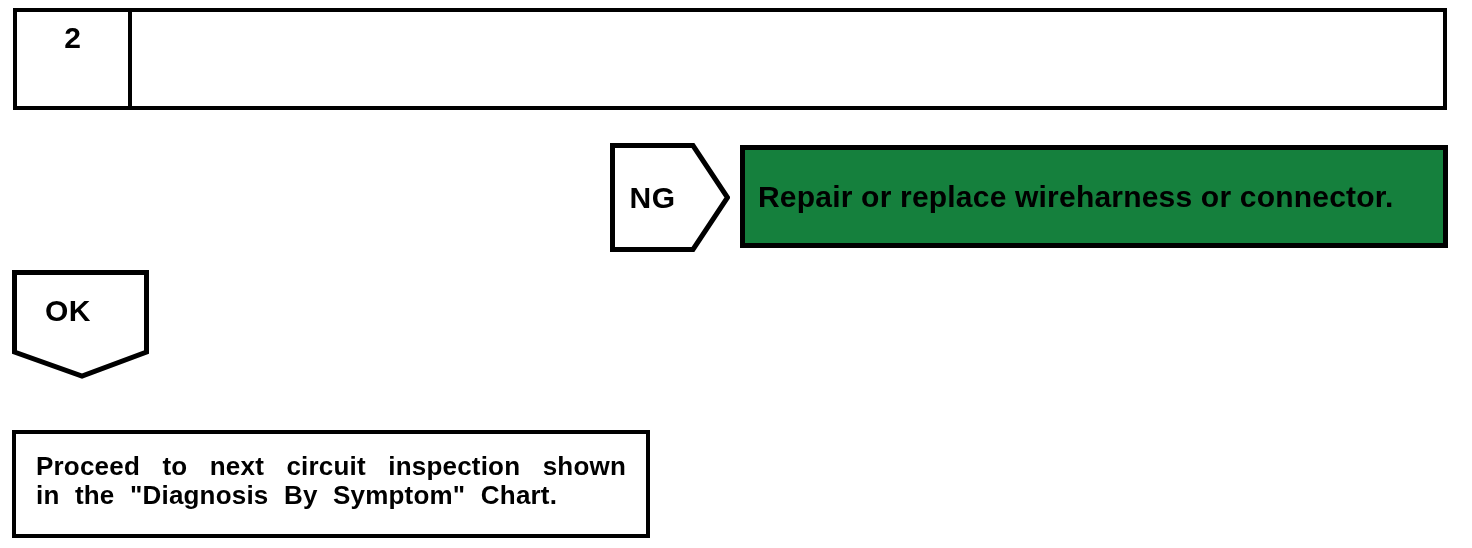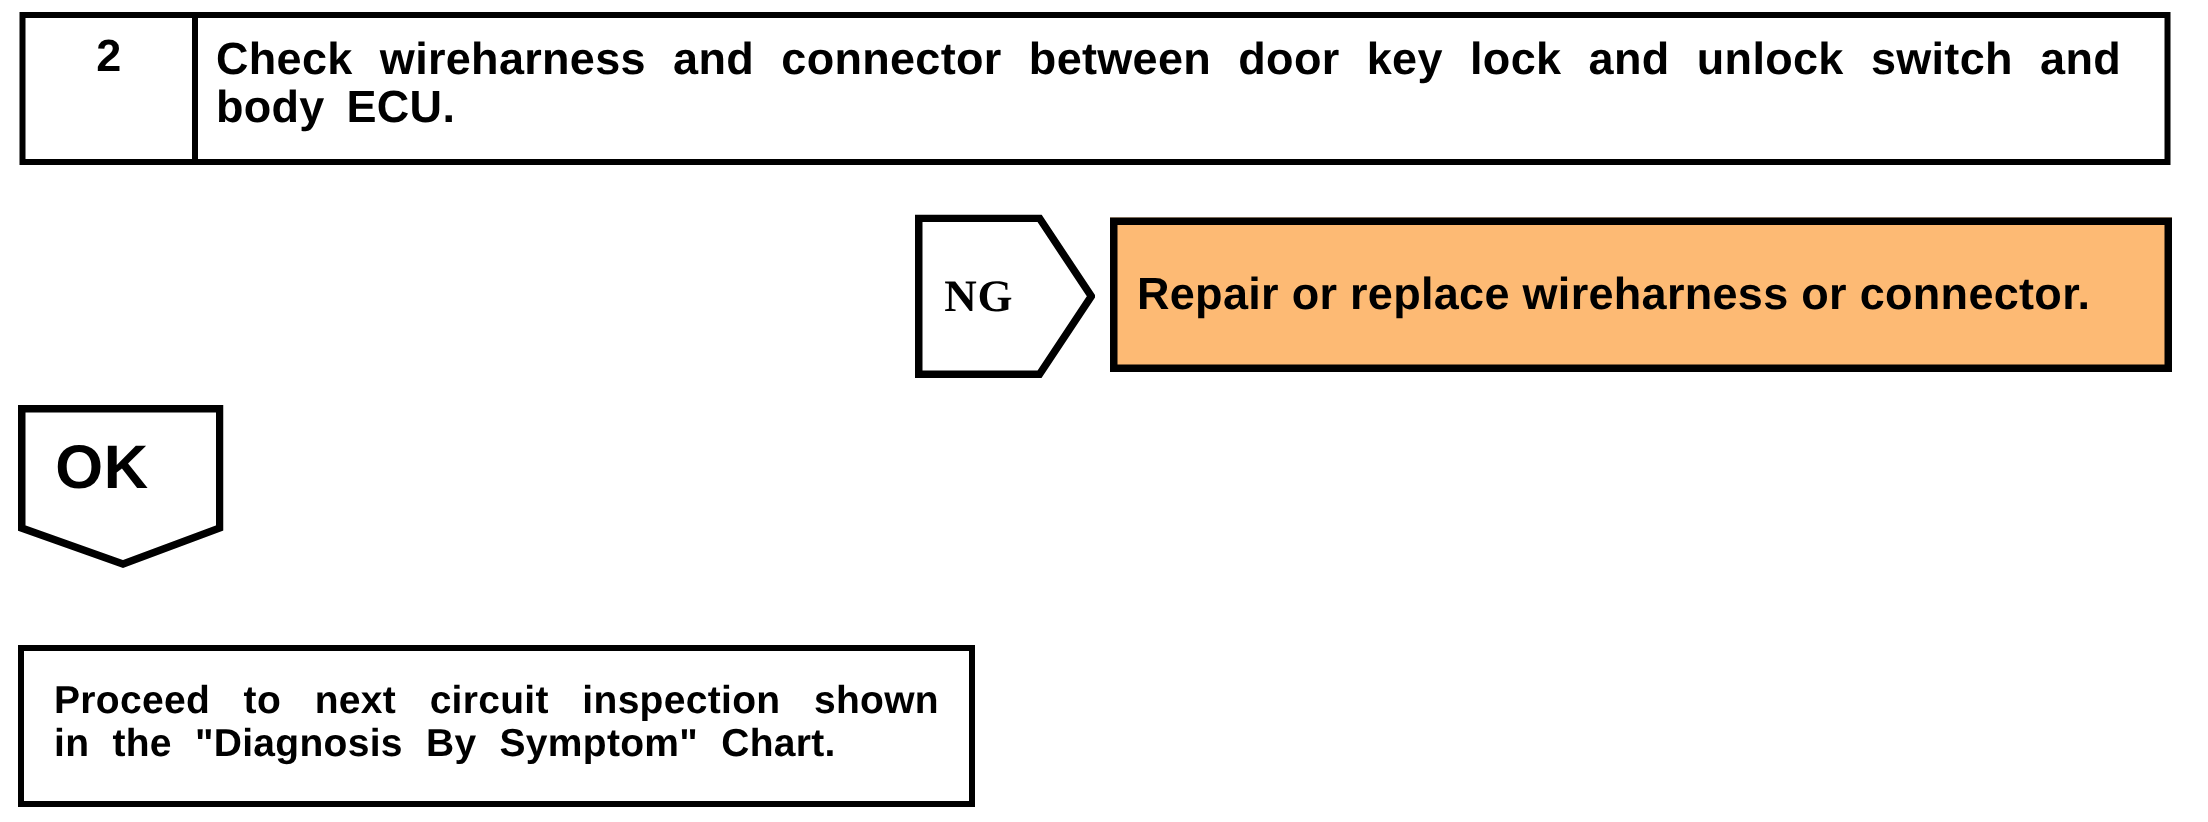--- a/index.html
+++ b/index.html
@@ -53,21 +53,20 @@
     max-width: 1270px;
   }
 
   
   .ng-shape {
     position: absolute;
     left: 610px;
     top: 143px;
     width: 120px;
     height: 109px;
-    font-family: Liberation Serif, serif;
   }
   .ng-shape svg, .ok-shape svg {
     position: absolute;
     inset: 0;
     display: block;
   }
   .ng-label {
     position: absolute;
     left: 0;
     top: 0;
@@ -81,21 +80,21 @@
   }
 
   
   .repair-box {
     position: absolute;
     left: 740px;
     top: 145px;
     width: 708px;
     height: 103px;
     border: 5px solid #000;
-    background: #fdba74;
+    background: #15803d;
     display: flex;
     align-items: center;
     padding-left: 13px;
     padding-right: 10px;
   }
   .repair-box p {
     margin: 0;
     font-size: 30px;
     line-height: 32px;
     letter-spacing: 0.2px;
@@ -112,21 +111,21 @@
   }
   .ok-label {
     position: absolute;
     left: 0;
     top: 0;
     width: 112px;
     height: 82px;
     display: flex;
     align-items: center;
     justify-content: center;
-    font-size: 41px;
+    font-size: 30px;
     letter-spacing: 0.5px;
   }
 
   
   .next-box {
     position: absolute;
     left: 12px;
     top: 430px;
     width: 638px;
     height: 108px;
@@ -151,23 +150,20 @@
     stroke-linejoin: miter;
   }
 </style>
 </head>
 <body>
 
 <div class="page">
 
   <div class="step-box">
     <div class="step-num">2</div>
-    <div class="step-text-cell">
-      <p class="step-text">Check wireharness and connector between door key lock and unlock switch and body ECU.</p>
-    </div>
   </div>
 
   <div class="ng-shape">
     <svg width="120" height="109" viewBox="0 0 120 109">
       <polygon class="shape-poly" points="2.5,2.5 83,2.5 117.5,54.5 83,106.5 2.5,106.5"></polygon>
     </svg>
     <span class="ng-label">NG</span>
   </div>
 
   <div class="repair-box">

